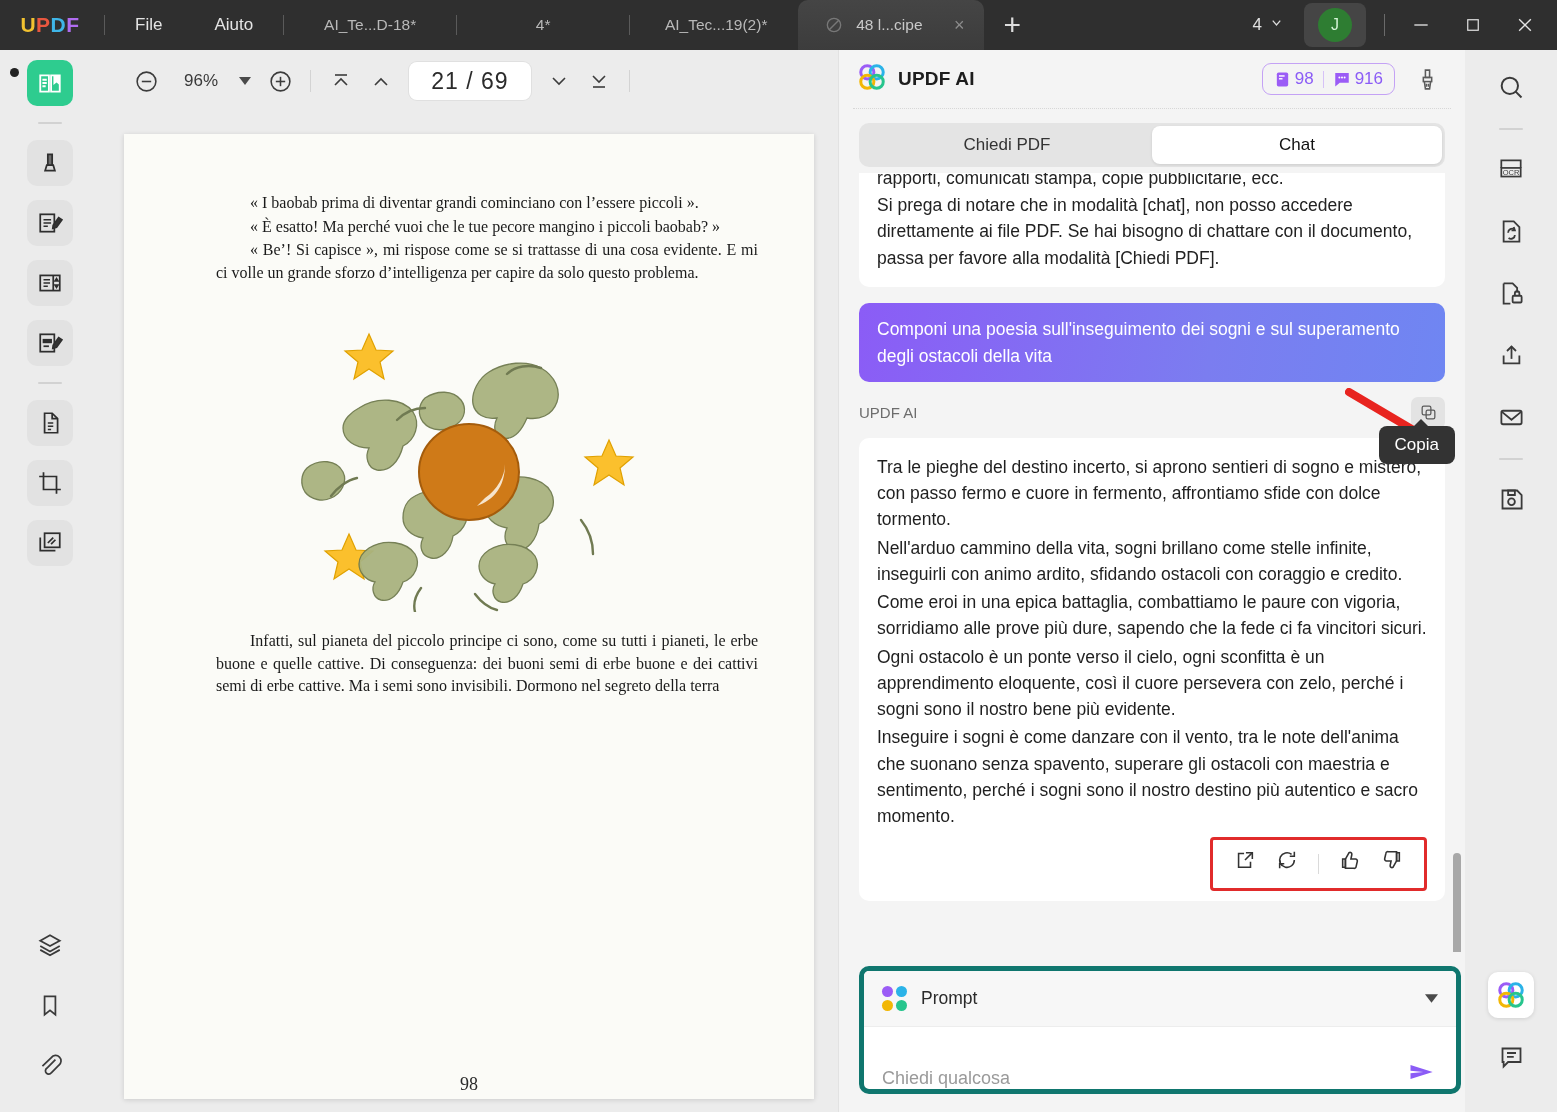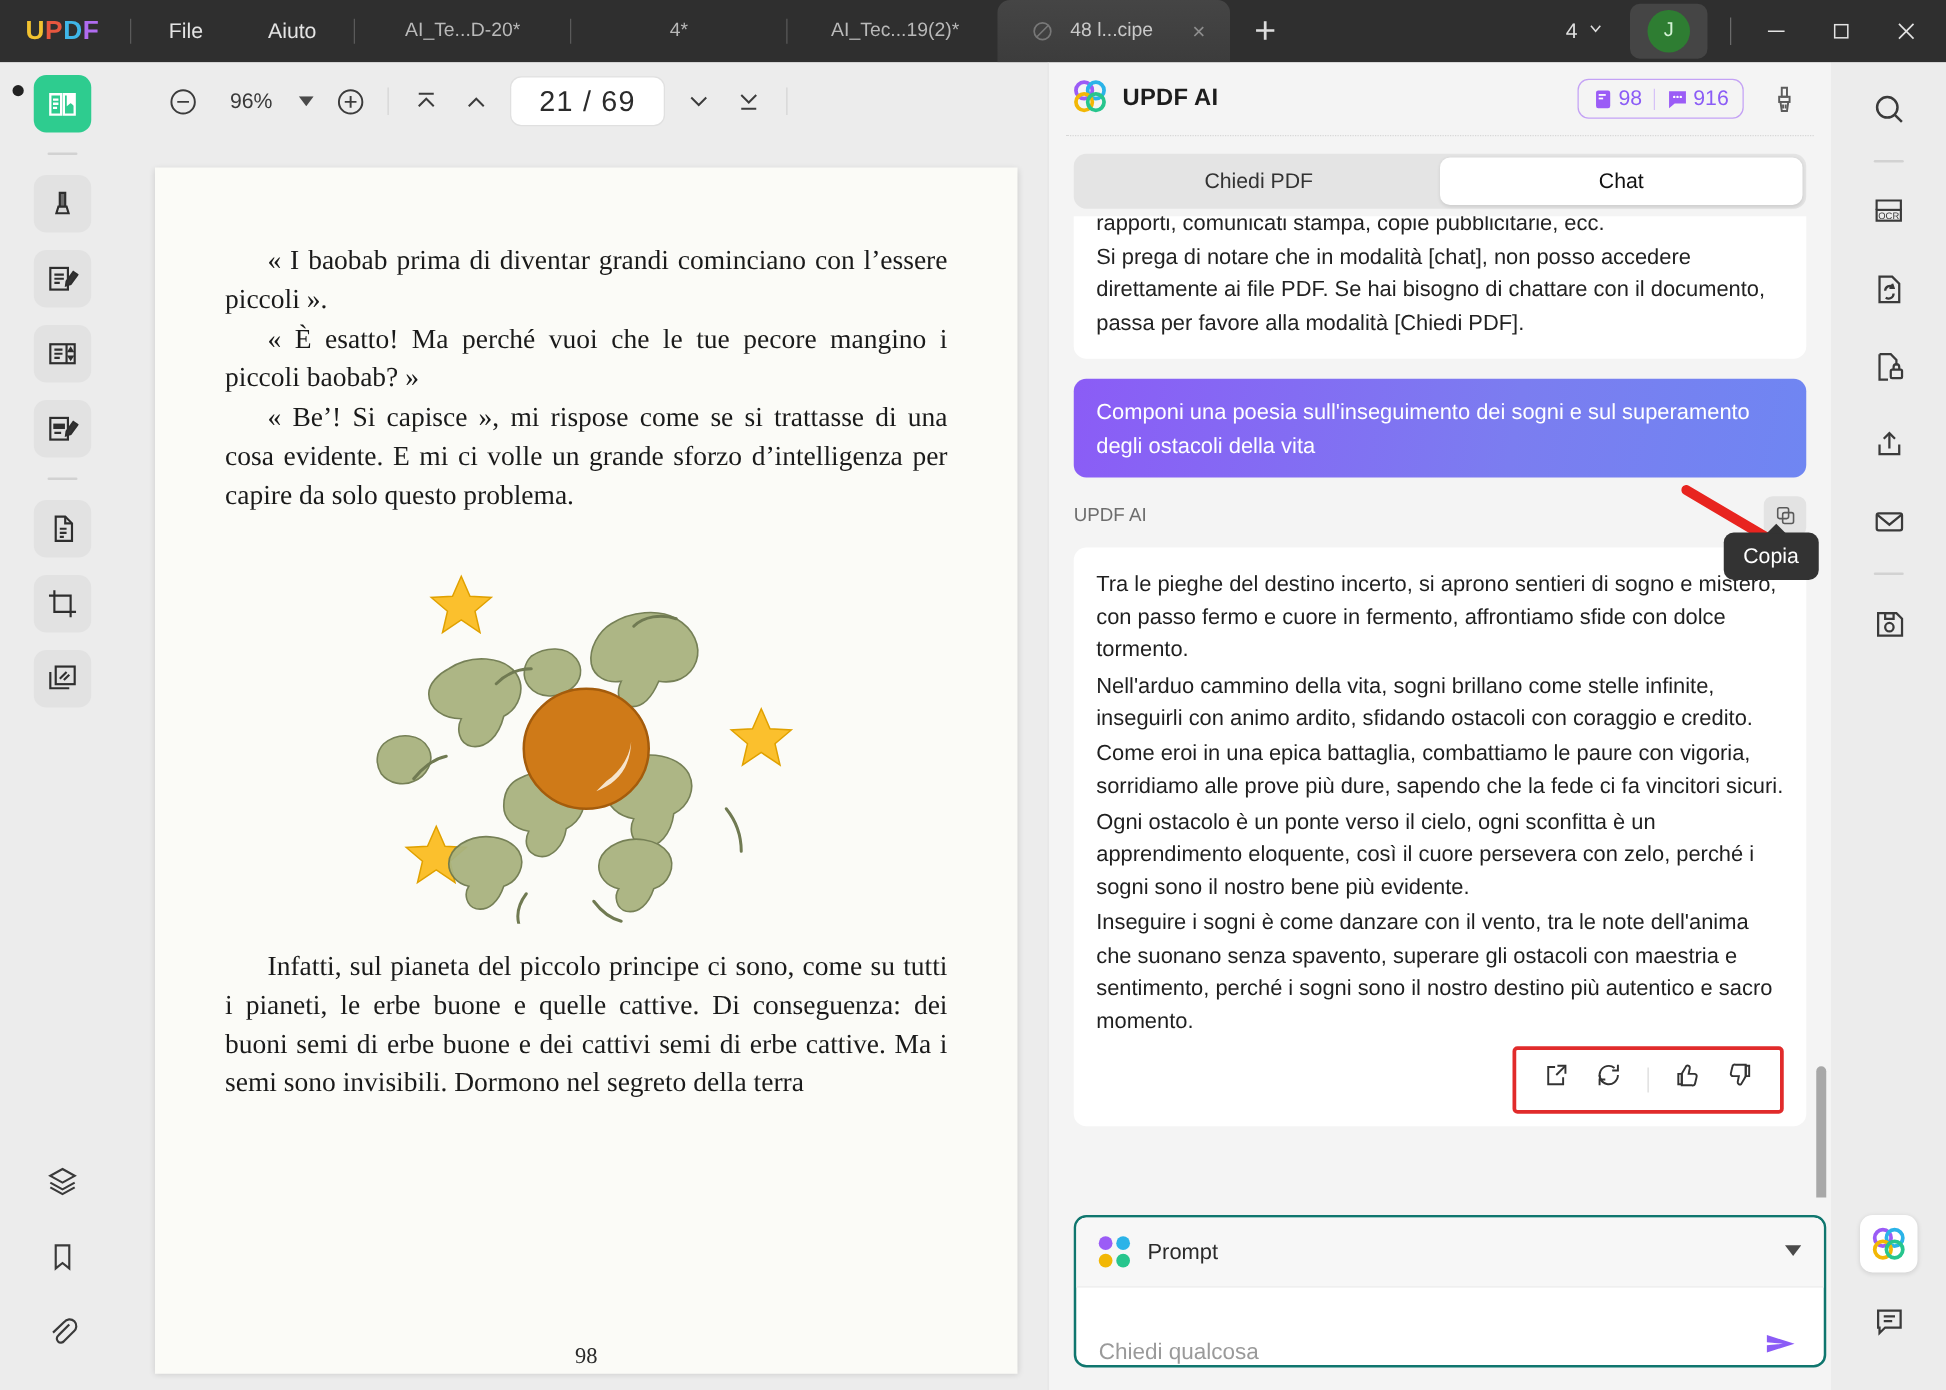--- a/index.html
+++ b/index.html
@@ -170,26 +170,27 @@
     margin: 22px auto 0 auto;
     width: 690px; height: 965px;
     background: #fbfbf7;
     box-shadow: 0 1px 5px rgba(0,0,0,.14);
     padding: 58px 56px 0 56px;
     overflow: hidden;
     position: relative;
   }
   .page p {
     font-family: "Liberation Serif", serif;
-    font-size: 22px;
+    font-size: 16px;
     line-height: 1.41;
     color: #1a1a1a;
     text-align: justify;
     text-indent: 34px;
     margin-bottom: 1px;
+    margin-left: 36px;
   }
   .illus {
     width: 100%; height: 300px; margin: 28px 0 18px 0;
     position: relative;
   }
   .pagenum {
     position: absolute; bottom: 4px; left: 0; right: 0;
     text-align: center;
     font-family: "Liberation Serif", serif;
     font-size: 18px; color: #2a2a2a;
@@ -296,21 +297,21 @@
     color: #3a3a3a;
   }
   .act-sep { width: 1px; height: 20px; background: #dadada; }
   .vscroll {
     position: absolute; right: 4px; top: 680px;
     width: 8px; height: 140px; background: #a8a8a8; border-radius: 4px;
   }
 
   .composer {
     margin: 14px 4px 18px 20px;
-    background: #fff; border: 2px solid #0f766e; border-radius: 10px;
+    background: #fff; border: 5px solid #0f766e; border-radius: 10px;
     overflow: hidden;
   }
   .prompt-row {
     height: 56px; display: flex; align-items: center;
     padding: 0 18px; gap: 14px;
     background: #f7f7f7; border-bottom: 1px solid #ededed;
   }
   .prompt-label { font-size: 17.5px; color: #2a2a2a; }
   .prompt-caret { margin-left: auto; font-size: 11px; color: #4a4a4a; }
   .input-row {
@@ -338,21 +339,21 @@
     <span class="l1">U</span>
       <span class="l2">P</span>
       <span class="l3">D</span>
       <span class="l4">F</span>
   </div>
   <div class="tb-sep"></div>
   <div class="tb-menu">File</div>
   <div class="tb-menu">Aiuto</div>
   <div class="tb-sep"></div>
 
-  <div class="tb-tab">AI_Te...D-20*</div>
+  <div class="tb-tab">AI_Te...D-18*</div>
   <div class="tb-sep"></div>
   <div class="tb-tab">4*</div>
   <div class="tb-sep"></div>
   <div class="tb-tab">AI_Tec...19(2)*</div>
 
   <div class="tb-tab active">
     <span class="tabicon">
       <svg viewBox="0 0 24 24" width="20" height="20" fill="none" stroke="#9a9a9a" stroke-width="1.6">
         <circle cx="12" cy="12" r="8"></circle>
           <line x1="6" y1="18" x2="18" y2="6"></line>

